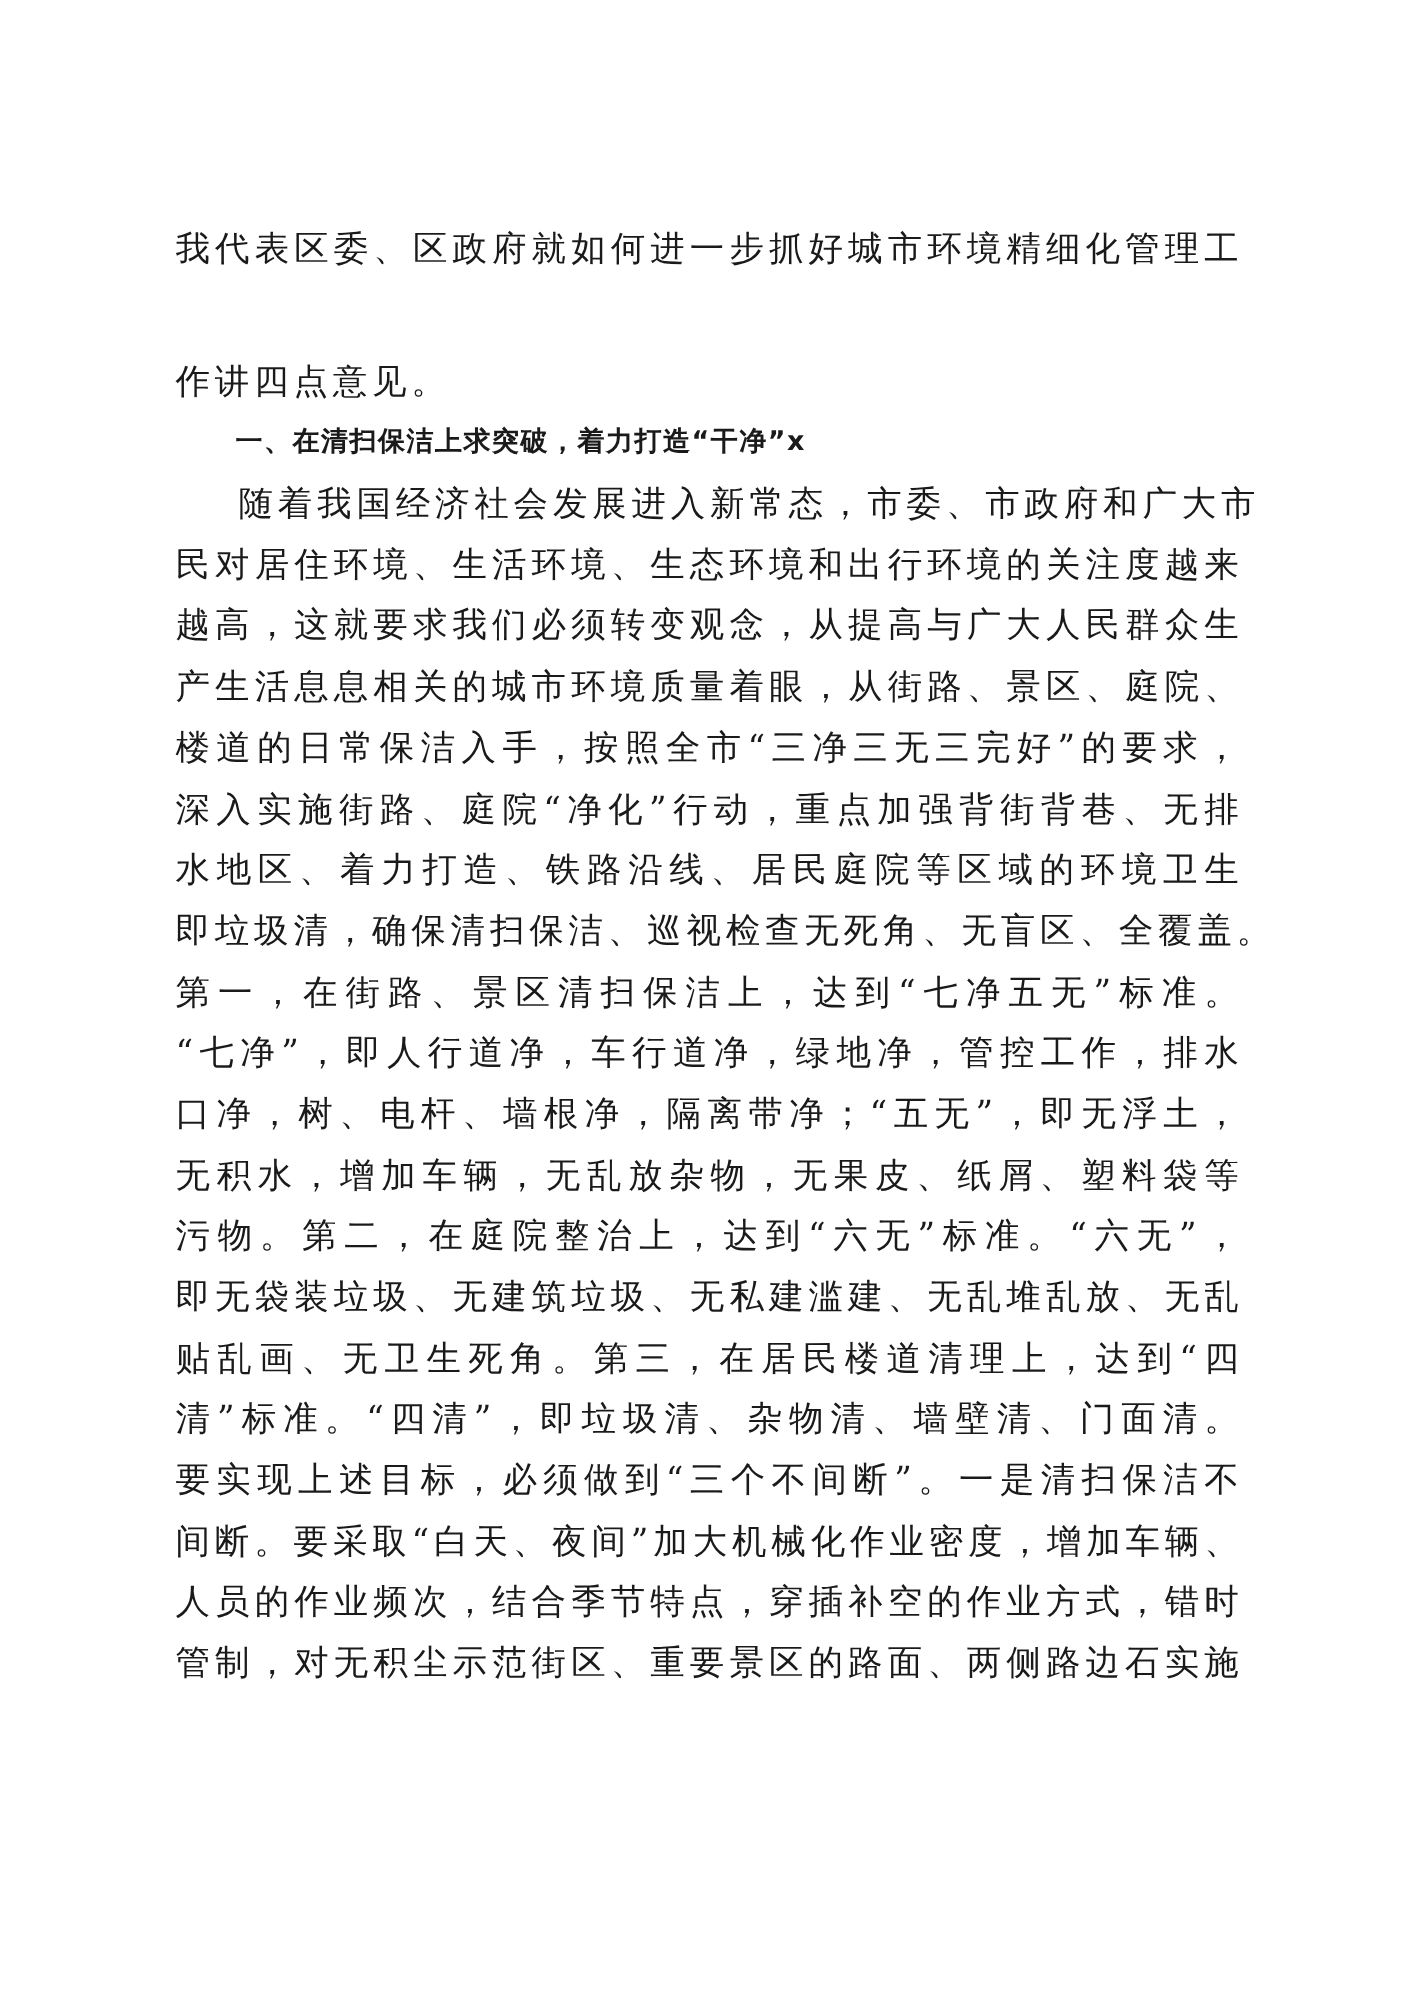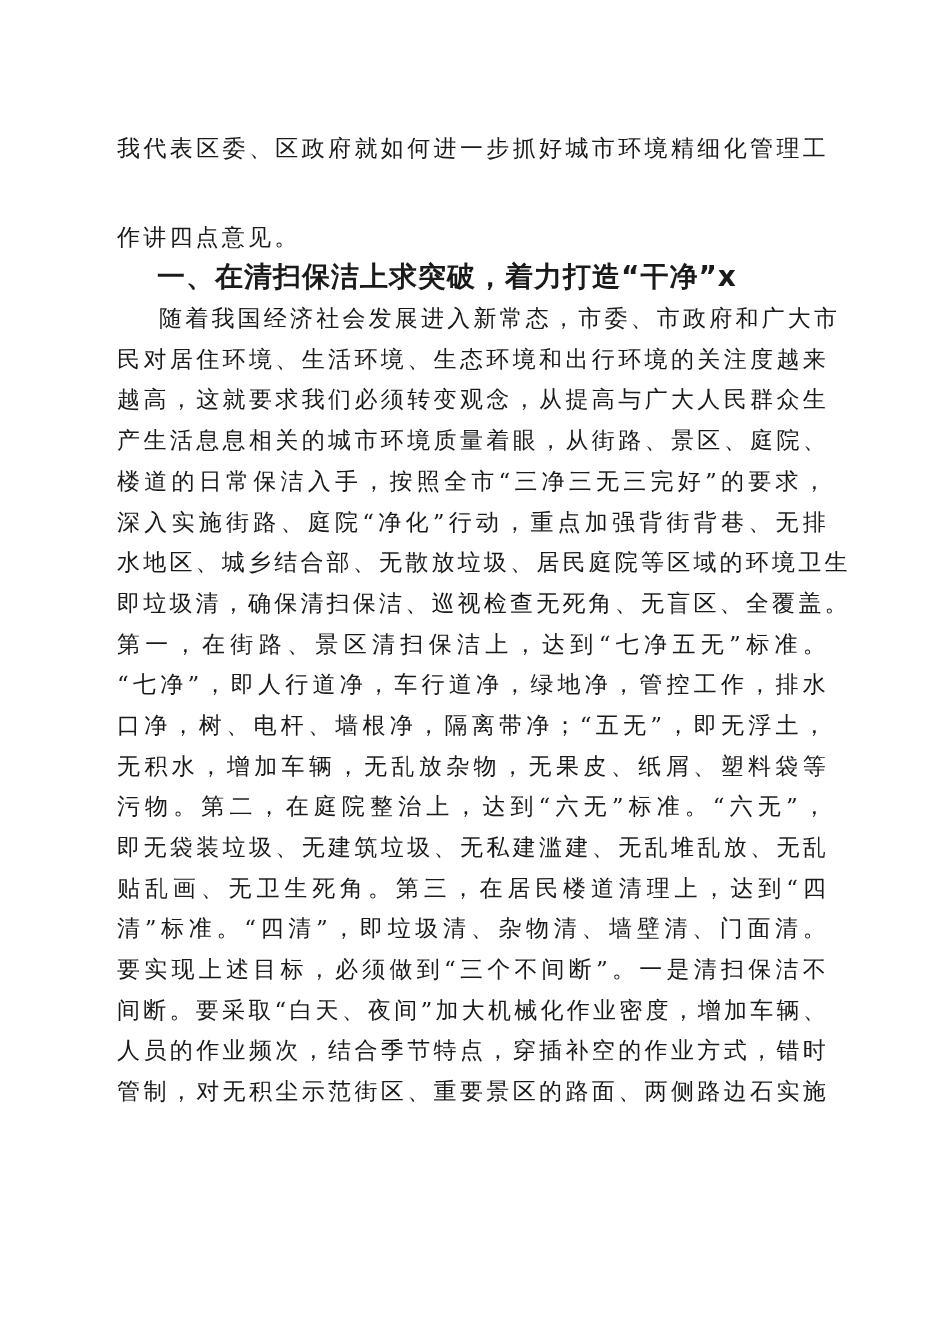--- a/index.html
+++ b/index.html
@@ -1,20 +1,20 @@
 <!DOCTYPE html>
 <html><head>
 <meta charset="utf-8">
 <style>
   html, body { margin: 0; padding: 0; background: #ffffff; }
   body { width: 950px; height: 1344px; position: relative; overflow: hidden; }
   .page {
     position: absolute;
     left: 117px;
-    top: 128px;
+    top: 146px;
     width: 712px;
     font-family: "DejaVu Serif", "Liberation Serif", serif;
     color: #1a1a1a;
     font-size: 23px;
     font-weight: 300;
   }
   .line {
     height: 40.7px;
     line-height: 40.7px;
     white-space: nowrap;
@@ -23,37 +23,37 @@
     text-align-last: justify;
   }
   .line.last { text-align-last: left; margin-top: 48px; }
   .line.indent { padding-left: 42px; }
   .heading {
     font-family: "DejaVu Sans", "Liberation Sans", sans-serif;
     font-weight: bold;
     letter-spacing: 1px;
     text-align-last: left;
     padding-left: 40px;
-    font-size: 28px;
+    font-size: 18px;
   }
 </style>
 </head>
 <body>
 
 <div class="page">
   <div class="line">我代表区委、区政府就如何进一步抓好城市环境精细化管理工</div>
   <div class="line last">作讲四点意见。</div>
   <div class="line heading">一、在清扫保洁上求突破，着力打造“干净”x</div>
   <div class="line indent">随着我国经济社会发展进入新常态，市委、市政府和广大市</div>
   <div class="line">民对居住环境、生活环境、生态环境和出行环境的关注度越来</div>
   <div class="line">越高，这就要求我们必须转变观念，从提高与广大人民群众生</div>
   <div class="line">产生活息息相关的城市环境质量着眼，从街路、景区、庭院、</div>
   <div class="line">楼道的日常保洁入手，按照全市“三净三无三完好”的要求，</div>
   <div class="line">深入实施街路、庭院“净化”行动，重点加强背街背巷、无排</div>
-  <div class="line">水地区、城乡结合部、无散放垃圾、居民庭院等区域的环境卫生</div>
+  <div class="line">水地区、着力打造、铁路沿线、居民庭院等区域的环境卫生</div>
   <div class="line">即垃圾清，确保清扫保洁、巡视检查无死角、无盲区、全覆盖。</div>
   <div class="line">第一，在街路、景区清扫保洁上，达到“七净五无”标准。</div>
   <div class="line">“七净”，即人行道净，车行道净，绿地净，管控工作，排水</div>
   <div class="line">口净，树、电杆、墙根净，隔离带净；“五无”，即无浮土，</div>
   <div class="line">无积水，增加车辆，无乱放杂物，无果皮、纸屑、塑料袋等</div>
   <div class="line">污物。第二，在庭院整治上，达到“六无”标准。“六无”，</div>
   <div class="line">即无袋装垃圾、无建筑垃圾、无私建滥建、无乱堆乱放、无乱</div>
   <div class="line">贴乱画、无卫生死角。第三，在居民楼道清理上，达到“四</div>
   <div class="line">清”标准。“四清”，即垃圾清、杂物清、墙壁清、门面清。</div>
   <div class="line">要实现上述目标，必须做到“三个不间断”。一是清扫保洁不</div>

